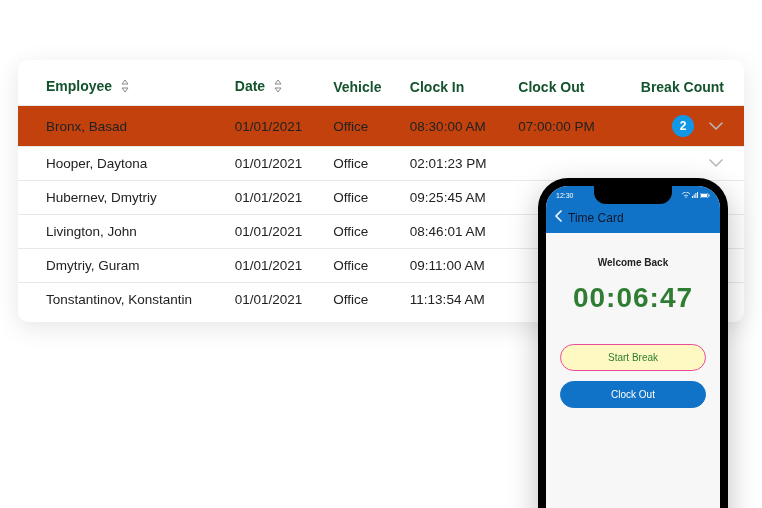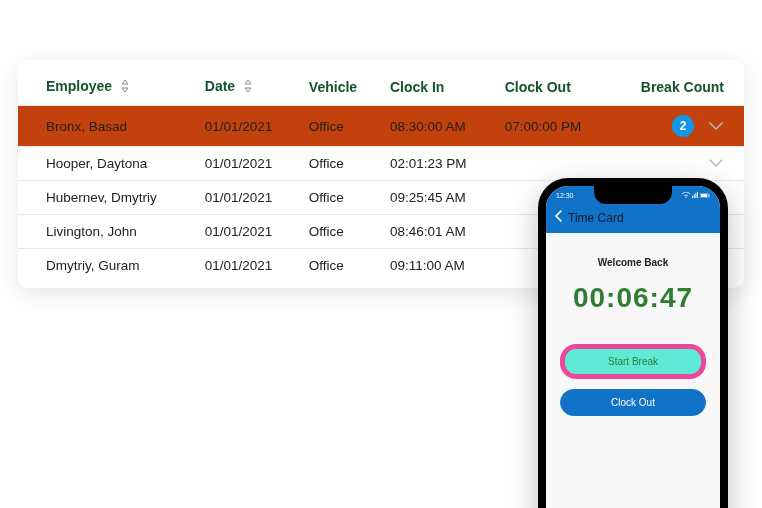--- a/index.html
+++ b/index.html
@@ -160,22 +160,22 @@
   .phone-btn {
     width: 100%;
     padding: 7px 0;
     border-radius: 16px;
     font-size: 10px;
     text-align: center;
     margin-bottom: 10px;
     cursor: pointer;
   }
   .btn-outline {
-    background: #5eead4;
-    border: 5px solid #ec4899;
+    background: #fef9c3;
+    border: 1px solid #ec4899;
     color: #2e7d32;
   }
   .btn-fill {
     background: #1173c7;
     border: 1px solid #1173c7;
     color: #fff;
   }
   .status-right { display:flex; gap:2px; align-items:center; }
 </style>
 </head>
@@ -263,20 +263,34 @@
                   <path d="M2 2 L8 8 L14 2" stroke="#b8b8b8" stroke-width="1.6" fill="none" stroke-linecap="round" stroke-linejoin="round"></path>
                 </svg>
               </span>
             </span></td>
         </tr>
         <tr>
           <td>Dmytriy, Guram</td>
           <td>01/01/2021</td>
           <td>Office</td>
           <td>09:11:00 AM</td>
+          <td></td>
+          <td class="break-cell"><span class="break-wrap">
+              <span class="chevron">
+                <svg width="16" height="10" viewBox="0 0 16 10">
+                  <path d="M2 2 L8 8 L14 2" stroke="#b8b8b8" stroke-width="1.6" fill="none" stroke-linecap="round" stroke-linejoin="round"></path>
+                </svg>
+              </span>
+            </span></td>
+        </tr>
+        <tr>
+          <td>Tonstantinov, Konstantin</td>
+          <td>01/01/2021</td>
+          <td>Office</td>
+          <td>11:13:54 AM</td>
           <td></td>
           <td class="break-cell"><span class="break-wrap">
               <span class="chevron">
                 <svg width="16" height="10" viewBox="0 0 16 10">
                   <path d="M2 2 L8 8 L14 2" stroke="#b8b8b8" stroke-width="1.6" fill="none" stroke-linecap="round" stroke-linejoin="round"></path>
                 </svg>
               </span>
             </span></td>
         </tr>
       </tbody>

